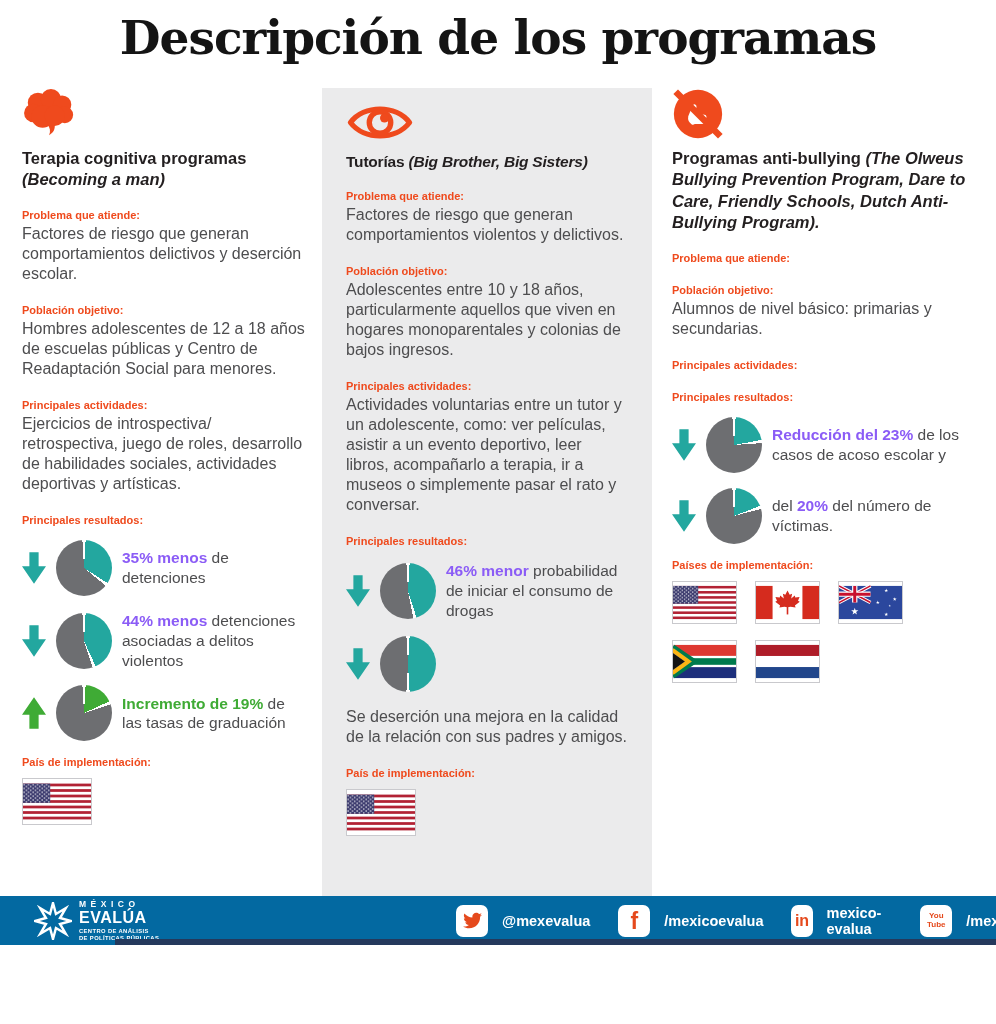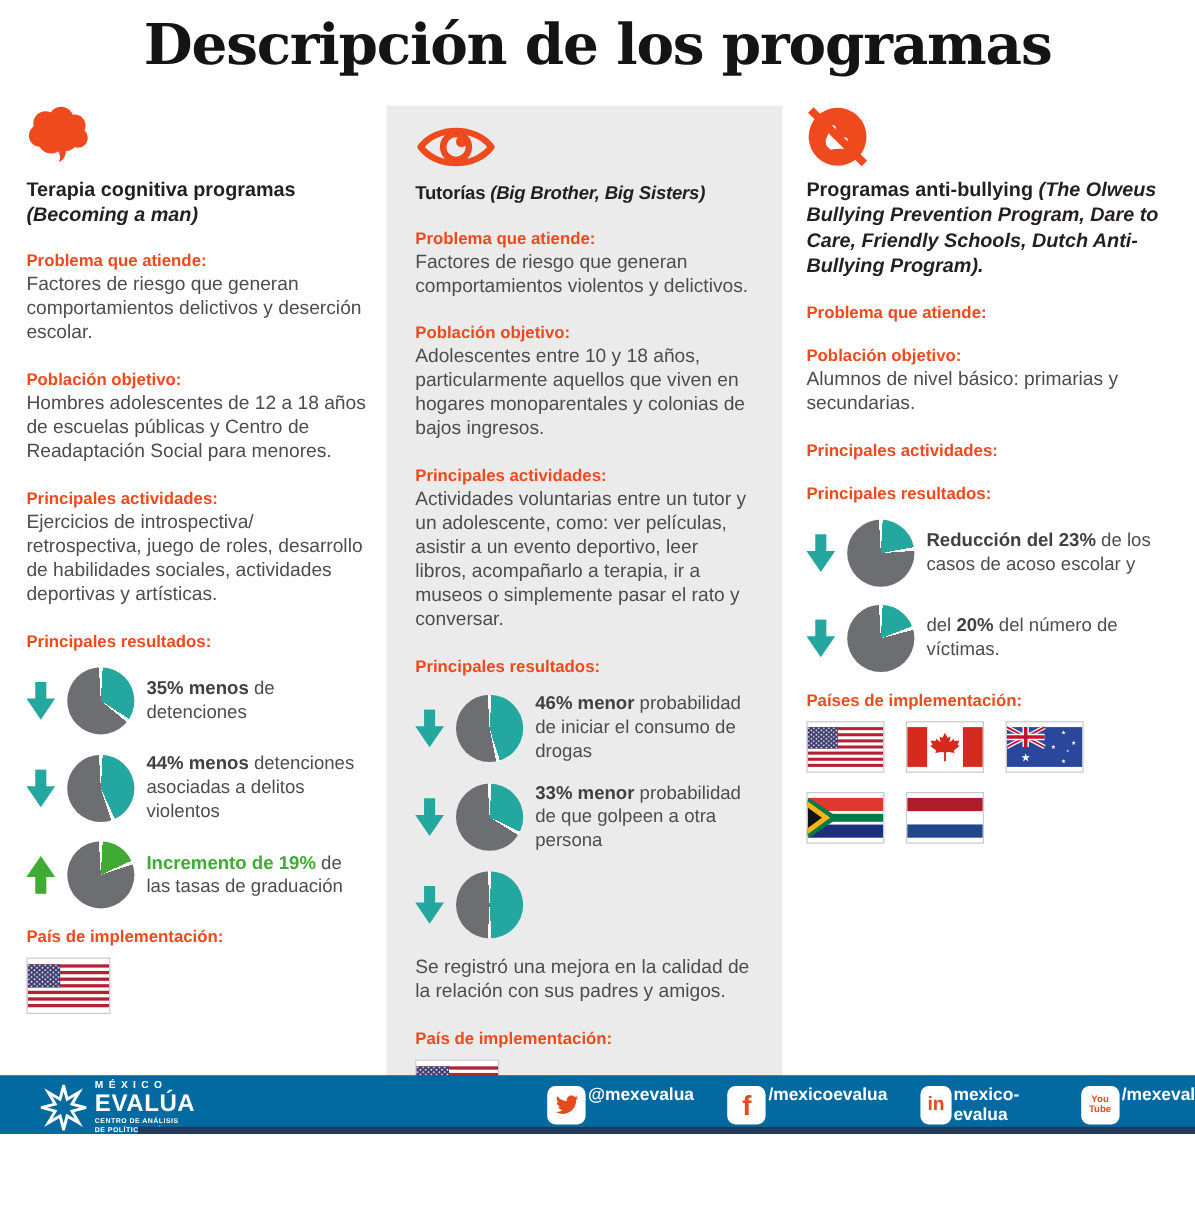--- a/index.html
+++ b/index.html
@@ -11,47 +11,47 @@
   #col1{left:22px;width:284px;}
   #col2{left:322px;width:330px;height:887px;background:#ebebec;padding:12px 24px;}
   #col3{left:672px;width:308px;}
   .col-icon{height:60px;color:#ef4a1d;display:flex;align-items:flex-start;}
   #col2 .col-icon{height:52px;}
   .col-title{font-size:16.5px;font-weight:bold;color:#231f20;line-height:1.3;margin:0 0 18px;}
   #col2 .col-title{font-size:15.5px;white-space:nowrap;letter-spacing:-0.2px;}
   .col-title em{font-style:italic;}
   .col-title .block{display:block;}
   .sec{margin-bottom:20px;}
-  .sec-h{font-size:14px;font-weight:bold;color:#ef4a1d;margin:0 0 3px;}
+  .sec-h{font-size:11px;font-weight:bold;color:#ef4a1d;margin:0 0 3px;}
   .sec-b{font-size:16px;line-height:1.25;margin:0;color:#4d4d4f;}
   .results-h{margin:0 0 14px;}
   .result{display:flex;align-items:center;gap:10px;margin-bottom:15px;}
   .arrow{flex:0 0 24px;display:flex;}
   .c-teal{color:#23a79f;}
   .c-green{color:#3fab35;}
   .pie{flex:0 0 56px;width:56px;height:56px;border-radius:50%;}
   .res-text{font-size:15.5px;line-height:1.28;margin:0;color:#4d4d4f;}
   .hl{font-weight:bold;}
-  .hl-teal{color:#404040;}
+  .hl-teal{color:#8b5cf6;}
   .hl-green{color:#3fab35;}
   .note{font-size:16px;line-height:1.25;margin:6px 0 20px;}
   .country-h{margin:4px 0 10px;}
   .flag{display:inline-block;border:1px solid #c9c9cd;line-height:0;background:#fff;}
   .flag svg{display:block;}
   .flags-grid{display:flex;flex-wrap:wrap;gap:16px 18px;width:270px;margin-top:8px;}
   .source-line{position:absolute;top:949px;right:32px;font-size:12px;color:#4d4d4f;}
   .source-line b{color:#231f20;}
   .footer{position:absolute;left:0;bottom:0;width:996px;height:49px;background:#0369a1;}
   .logo{position:absolute;left:34px;top:4px;display:flex;align-items:center;gap:7px;color:#fff;}
   .logo-text{line-height:1;}
   .logo-top{font-size:8.5px;font-weight:bold;letter-spacing:4.5px;margin-bottom:1px;}
-  .logo-name{font-size:20px;font-weight:bold;letter-spacing:0.5px;margin-bottom:2px;}
+  .logo-name{font-size:16px;font-weight:bold;letter-spacing:0.5px;margin-bottom:2px;}
   .logo-sub{font-size:5.8px;font-weight:bold;letter-spacing:0.4px;line-height:1.25;}
   .social{position:absolute;left:456px;top:0;height:49px;display:flex;align-items:center;gap:28px;}
-  .social-item{display:flex;align-items:flex-start;gap:2px;cursor:pointer;}
+  .social-item{display:flex;align-items:center;gap:14px;cursor:pointer;}
   .si{width:32px;height:32px;background:#fff;border-radius:7px;color:#e5491c;
       display:flex;align-items:center;justify-content:center;flex-direction:column;}
   .si .f-glyph{font-size:23px;font-weight:bold;line-height:1;margin-top:2px;}
   .si .in-glyph{font-size:16px;font-weight:bold;line-height:1;}
   .si .yt-glyph{font-size:8px;font-weight:bold;line-height:1.05;text-align:center;}
   .handle{color:#fff;font-size:14.5px;font-weight:bold;}
   .bottom-strip{position:absolute;left:115px;right:0;bottom:0;height:6px;background:#24395c;}
 </style>
 </head>
 <body>
@@ -227,33 +227,24 @@
         </span>
       <span class="pie" style="background: conic-gradient(rgb(255, 255, 255) 0%, rgb(255, 255, 255) 0.9%, rgb(35, 167, 159) 0.9%, rgb(35, 167, 159) 45.1%, rgb(255, 255, 255) 45.1%, rgb(255, 255, 255) 46.9%, rgb(109, 110, 113) 46.9%, rgb(109, 110, 113) 99.1%, rgb(255, 255, 255) 99.1%, rgb(255, 255, 255) 100%);"></span>
       <p class="res-text"><span></span><b class="hl hl-teal">46% menor</b><span> probabilidad de iniciar el consumo de drogas</span></p>
     </div>
     <div class="result">
       <span class="arrow c-teal">
           <svg viewBox="0 0 26 34" width="24" height="32">
             <use href="#arrow-down-art"></use>
           </svg>
         </span>
-      <span class="pie" style="background: conic-gradient(rgb(255, 255, 255) 0%, rgb(255, 255, 255) 0.9%, rgb(35, 167, 159) 0.9%, rgb(35, 167, 159) 32.1%, rgb(255, 255, 255) 32.1%, rgb(255, 255, 255) 33.9%, rgb(109, 110, 113) 33.9%, rgb(109, 110, 113) 99.1%, rgb(255, 255, 255) 99.1%, rgb(255, 255, 255) 100%);"></span>
-      <p class="res-text"><span></span><b class="hl hl-teal">33% menor</b><span> probabilidad de que golpeen a otra persona</span></p>
-    </div>
-    <div class="result">
-      <span class="arrow c-teal">
-          <svg viewBox="0 0 26 34" width="24" height="32">
-            <use href="#arrow-down-art"></use>
-          </svg>
-        </span>
       <span class="pie" style="background: conic-gradient(rgb(255, 255, 255) 0%, rgb(255, 255, 255) 0.9%, rgb(35, 167, 159) 0.9%, rgb(35, 167, 159) 49.1%, rgb(255, 255, 255) 49.1%, rgb(255, 255, 255) 50.9%, rgb(109, 110, 113) 50.9%, rgb(109, 110, 113) 99.1%, rgb(255, 255, 255) 99.1%, rgb(255, 255, 255) 100%);"></span>
     </div>
 
-    <p class="note">Se registró una mejora en la calidad de la relación con sus padres y amigos.</p>
+    <p class="note">Se deserción una mejora en la calidad de la relación con sus padres y amigos.</p>
 
     <h3 class="sec-h country-h">País de implementación:</h3>
     <span class="flag">
       <svg viewBox="0 0 190 100" width="68" height="45">
           <use href="#flag-us-art"></use>
         </svg>
     </span>
   </section>
 
   <section class="col" id="col3">

